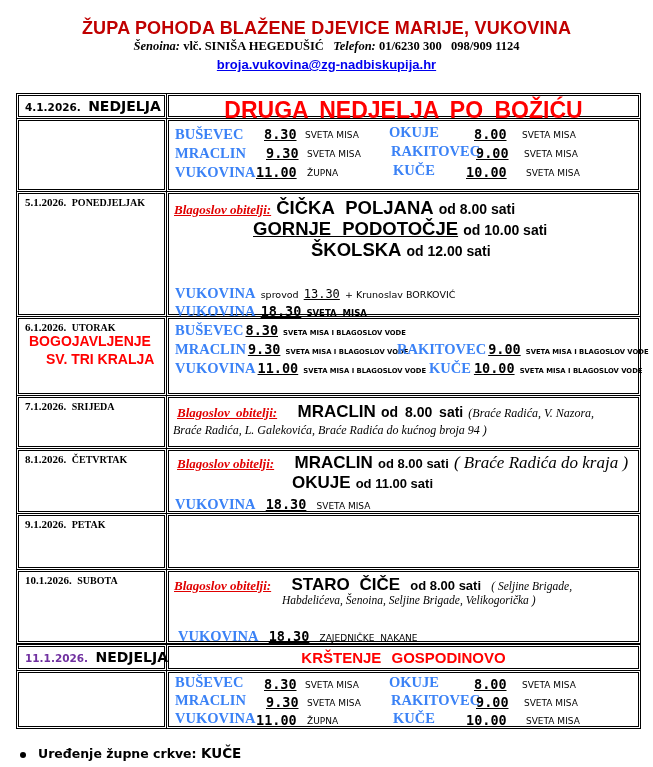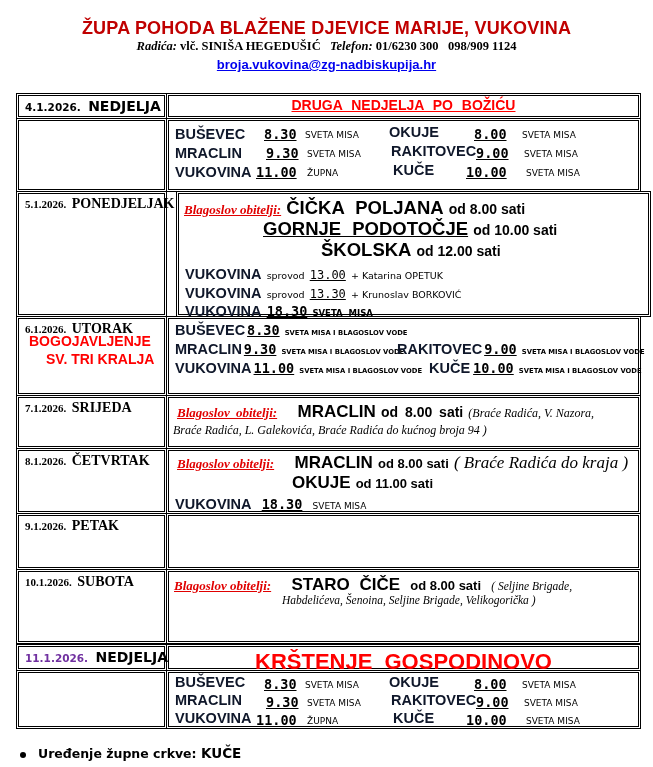--- a/index.html
+++ b/index.html
@@ -9,28 +9,28 @@
     font-family: "Liberation Sans", sans-serif; font-weight: bold; font-size: 18px; color: #c00000; letter-spacing: 0.2px; white-space: nowrap; }
   .hdr-sub { position: absolute; top: 39px; left: 0; width: 653px; text-align: center;
     font-family: "Liberation Serif", serif; font-weight: bold; font-size: 12.5px; white-space: nowrap; }
   .hdr-sub i { font-style: italic; }
   .hdr-email { position: absolute; top: 57px; left: 0; width: 653px; text-align: center;
     font-family: "Liberation Sans", sans-serif; font-weight: bold; font-size: 13px; color: #0000ee; text-decoration: underline; }
 
   .box { position: absolute; border: 3px double #000; box-sizing: border-box; }
   .date { font-family: "Liberation Serif", serif; font-weight: bold; font-size: 11px; padding: 2px 0 0 6px; white-space: nowrap; }
   .date.sans { font-family: "DejaVu Sans", sans-serif; font-size: 10.5px; }
-  .date .day { font-size: 14px; }
+  .date .day { font-size: 10px; }
   .date.sans .day { font-size: 14px; }
   .purple { color: #7030a0; }
 
   .feast { position: absolute; left: 0; width: 100%; text-align: center; font-family: "Liberation Sans", sans-serif; font-weight: bold; color: #ff0000; white-space: nowrap; }
 
   .line { position: absolute; white-space: nowrap; font-family: "DejaVu Sans", sans-serif; }
-  .place { font-weight: bold; color: #0f172a; font-size: 14.5px; font-family: Liberation Sans, sans-serif; }
+  .place { font-weight: bold; color: #3b82f6; font-size: 14.5px; font-family: Liberation Serif, serif; }
   .time { font-weight: bold; text-decoration: underline; font-size: 13.5px; font-family: "DejaVu Sans Mono", monospace; color:#000; }
   .time.reg { font-weight: normal; font-size: 12px; }
   .note { font-size: 9px; font-weight: normal; text-transform: uppercase; color:#000; }
   .note.b { font-weight: bold; font-size: 8.5px; }
   .small { font-size: 9.5px; }
   .abs { position: absolute; white-space: nowrap; }
 
   .blag { font-family: "Liberation Serif", serif; font-style: italic; font-weight: bold; color: #e00000; text-decoration: underline; font-size: 13px; }
   .big { font-family: "Liberation Sans", sans-serif; font-weight: bold; font-size: 18.5px; color: #000; }
   .od { font-family: "Liberation Sans", sans-serif; font-weight: bold; font-size: 14px; }
@@ -38,32 +38,32 @@
 
   .footer { position: absolute; left: 20px; top: 745px; font-family: "DejaVu Sans", sans-serif; font-weight: bold; font-size: 12.5px; white-space: nowrap; }
   .footer .dot { display: inline-block; width: 6px; height: 6px; border-radius: 50%; background: #000; margin-right: 12px; vertical-align: middle; }
   .footer .kw { font-size: 13.5px; }
 </style>
 </head>
 <body>
 
 <div class="hdr-title">ŽUPA POHODA BLAŽENE DJEVICE MARIJE, VUKOVINA</div>
 <div class="hdr-sub">
-  <i>Radića:</i>
+  <i>Šenoina:</i>
   <span>vlč. SINIŠA HEGEDUŠIĆ</span>&nbsp;&nbsp;
   <i>Telefon:</i>
   <span style="white-space:pre">01/6230 300   098/909 1124</span>
 </div>
 <div class="hdr-email">broja.vukovina@zg-nadbiskupija.hr</div>
 
 <div class="box" style="left:16px;top:93px;width:151px;height:26px;">
   <div class="date sans"><span>4.1.2026.</span>&nbsp; <span class="day">NEDJELJA</span></div>
 </div>
 <div class="box" style="left:166px;top:93px;width:475px;height:26px;">
-  <div class="feast" style="top:1px;font-size:14px;word-spacing:5px;text-decoration:underline;">DRUGA NEDJELJA PO BOŽIĆU</div>
+  <div class="feast" style="top:1px;font-size:23px;word-spacing:5px;">DRUGA NEDJELJA PO BOŽIĆU</div>
 </div>
 <div class="box" style="left:16px;top:118px;width:151px;height:74px;"></div>
 <div class="box" style="left:166px;top:118px;width:475px;height:74px;">
   <div class="line" style="left:6px;top:3px;"><span class="place">BUŠEVEC</span></div>
   <div class="abs time" style="left:95px;top:5px;">8.30</div>
   <div class="abs note" style="left:136px;top:9px;">SVETA MISA</div>
   <div class="line" style="left:6px;top:22px;"><span class="place">MRACLIN</span></div>
   <div class="abs time" style="left:97px;top:24px;">9.30</div>
   <div class="abs note" style="left:138px;top:28px;">SVETA MISA</div>
   <div class="line" style="left:6px;top:41px;"><span class="place">VUKOVINA</span></div>
@@ -77,39 +77,33 @@
   <div class="abs time" style="left:307px;top:24px;">9.00</div>
   <div class="abs note" style="left:355px;top:28px;">SVETA MISA</div>
   <div class="abs place" style="left:224px;top:41px;">KUČE</div>
   <div class="abs time" style="left:297px;top:43px;">10.00</div>
   <div class="abs note" style="left:357px;top:47px;">SVETA MISA</div>
 </div>
 
 <div class="box" style="left:16px;top:191px;width:151px;height:126px;">
   <div class="date"><span>5.1.2026.</span>&nbsp; <span class="day">PONEDJELJAK</span></div>
 </div>
-<div class="box" style="left:166px;top:191px;width:475px;height:126px;margin-left:10px;">
+<div class="box" style="left:166px;top:191px;width:475px;height:126px;">
   <div class="abs" style="left:5px;top:3px;">
     <span class="blag">Blagoslov obitelji:</span>
     <span class="big" style="word-spacing:6px;">ČIČKA POLJANA</span>
     <span class="od">od 8.00 sati</span>
   </div>
   <div class="abs" style="left:84px;top:24px;">
     <span class="big" style="word-spacing:6px;text-decoration:underline;">GORNJE PODOTOČJE</span>
     <span class="od">od 10.00 sati</span>
   </div>
   <div class="abs" style="left:142px;top:45px;">
     <span class="big">ŠKOLSKA</span>
     <span class="od">od 12.00 sati</span>
-  </div>
-  <div class="abs" style="left:6px;top:70px;">
-    <span class="place">VUKOVINA</span>
-    <span class="small">sprovod</span>
-    <span class="time reg">13.00</span>
-    <span class="small">+ Katarina OPETUK</span>
   </div>
   <div class="abs" style="left:6px;top:89px;">
     <span class="place">VUKOVINA</span>
     <span class="small">sprovod</span>
     <span class="time reg">13.30</span>
     <span class="small">+ Krunoslav BORKOVIĆ</span>
   </div>
   <div class="abs" style="left:6px;top:107px;">
     <span class="place">VUKOVINA</span>
     <span class="time">18.30</span>
@@ -189,27 +183,32 @@
   <div class="date"><span>10.1.2026.</span>&nbsp; <span class="day">SUBOTA</span></div>
 </div>
 <div class="box" style="left:166px;top:569px;width:475px;height:75px;">
   <div class="abs" style="left:5px;top:3px;">
     <span class="blag">Blagoslov obitelji:</span>&nbsp;&nbsp;&nbsp;
     <span class="big" style="font-size:17px;word-spacing:5px;">STARO ČIČE</span>&nbsp;
     <span class="od" style="font-size:13px;">od 8.00 sati</span>&nbsp;
     <span class="addr" style="font-size:11.5px;">( Seljine Brigade,</span>
   </div>
   <div class="abs addr" style="left:113px;top:22px;font-size:11.5px;">Habdelićeva, Šenoina, Seljine Brigade, Velikogorička )</div>
+  <div class="abs" style="left:9px;top:54px;">
+    <span class="place">VUKOVINA</span>&nbsp;
+    <span class="time">18.30</span>&nbsp;
+    <span class="note" style="word-spacing:3px;">ZAJEDNIČKE NAKANE</span>
+  </div>
 </div>
 
 <div class="box" style="left:16px;top:644px;width:151px;height:27px;">
   <div class="date sans"><span class="purple">11.1.2026.</span>&nbsp; <span class="day">NEDJELJA</span></div>
 </div>
 <div class="box" style="left:166px;top:644px;width:475px;height:27px;">
-  <div class="feast" style="top:2px;font-size:22px;word-spacing:6px;">KRŠTENJE GOSPODINOVO</div>
+  <div class="feast" style="top:2px;font-size:15px;word-spacing:6px;">KRŠTENJE GOSPODINOVO</div>
 </div>
 <div class="box" style="left:16px;top:670px;width:151px;height:59px;"></div>
 <div class="box" style="left:166px;top:670px;width:475px;height:59px;">
   <div class="abs place" style="left:6px;top:1px;">BUŠEVEC</div>
   <div class="abs time" style="left:95px;top:3px;">8.30</div>
   <div class="abs note" style="left:136px;top:7px;">SVETA MISA</div>
   <div class="abs place" style="left:6px;top:19px;">MRACLIN</div>
   <div class="abs time" style="left:97px;top:21px;">9.30</div>
   <div class="abs note" style="left:138px;top:25px;">SVETA MISA</div>
   <div class="abs place" style="left:6px;top:37px;">VUKOVINA</div>

